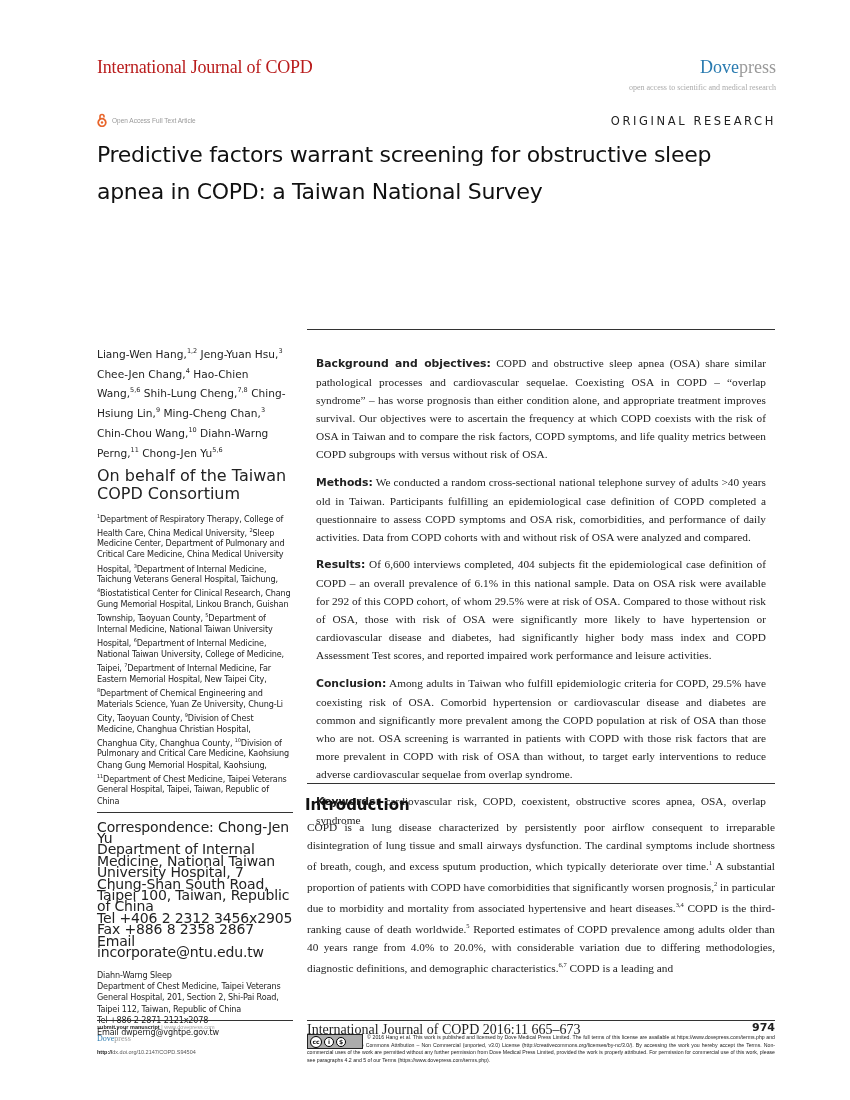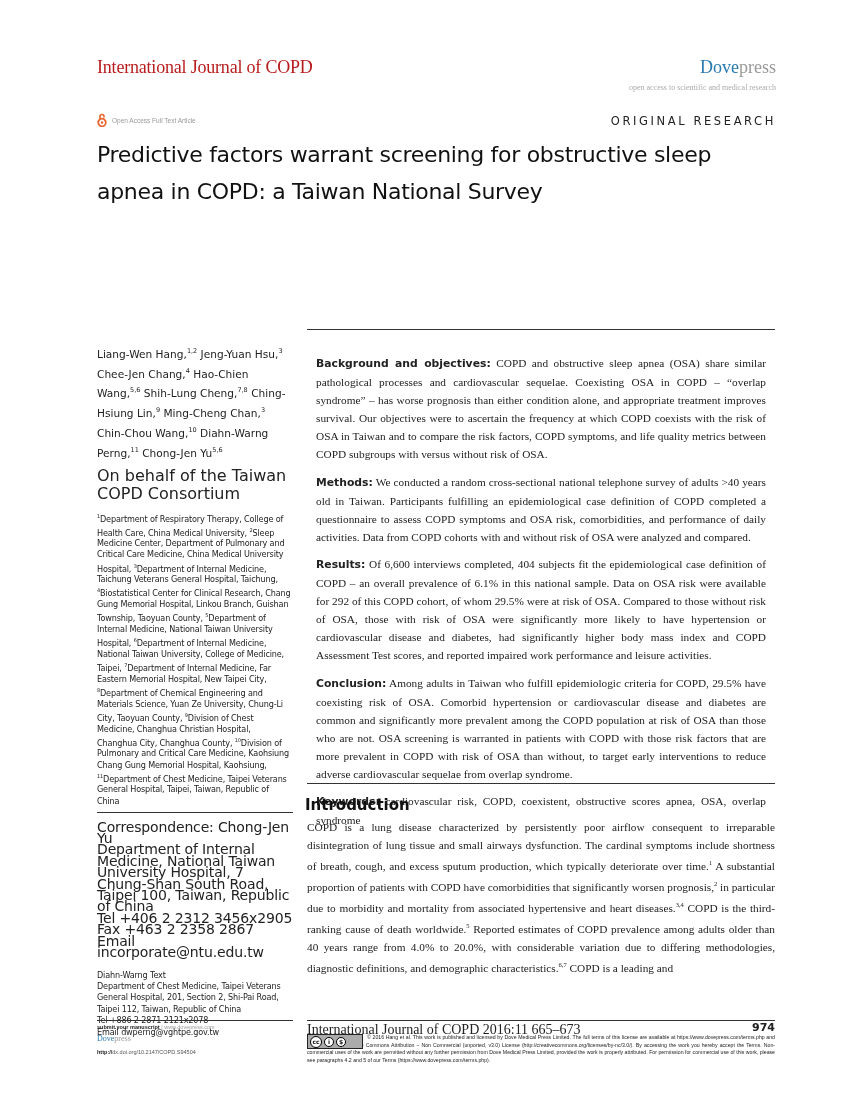--- a/index.html
+++ b/index.html
@@ -76,25 +76,25 @@
 
 <div id="left-col" class="abs">
   <div id="authors"><span>Liang-Wen Hang,</span><sup>1,2</sup> <span>Jeng-Yuan Hsu,</span><sup>3</sup> <span>Chee-Jen Chang,</span><sup>4</sup> <span>Hao-Chien Wang,</span><sup>5,6</sup> <span>Shih-Lung Cheng,</span><sup>7,8</sup> <span>Ching-Hsiung Lin,</span><sup>9</sup> <span>Ming-Cheng Chan,</span><sup>3</sup> <span>Chin-Chou Wang,</span><sup>10</sup> <span>Diahn-Warng Perng,</span><sup>11</sup> <span>Chong-Jen Yu</span><sup>5,6</sup></div>
   <div id="behalf">On behalf of the Taiwan COPD Consortium</div>
   <div id="affiliations"><sup>1</sup><span>Department of Respiratory Therapy, College of Health Care, China Medical University, </span><sup>2</sup><span>Sleep Medicine Center, Department of Pulmonary and Critical Care Medicine, China Medical University Hospital, </span><sup>3</sup><span>Department of Internal Medicine, Taichung Veterans General Hospital, Taichung, </span><sup>4</sup><span>Biostatistical Center for Clinical Research, Chang Gung Memorial Hospital, Linkou Branch, Guishan Township, Taoyuan County, </span><sup>5</sup><span>Department of Internal Medicine, National Taiwan University Hospital, </span><sup>6</sup><span>Department of Internal Medicine, National Taiwan University, College of Medicine, Taipei, </span><sup>7</sup><span>Department of Internal Medicine, Far Eastern Memorial Hospital, New Taipei City, </span><sup>8</sup><span>Department of Chemical Engineering and Materials Science, Yuan Ze University, Chung-Li City, Taoyuan County, </span><sup>9</sup><span>Division of Chest Medicine, Changhua Christian Hospital, Changhua City, Changhua County, </span><sup>10</sup><span>Division of Pulmonary and Critical Care Medicine, Kaohsiung Chang Gung Memorial Hospital, Kaohsiung, </span><sup>11</sup><span>Department of Chest Medicine, Taipei Veterans General Hospital, Taipei, Taiwan, Republic of China</span></div>
   <hr id="aff-rule">
   <div id="correspondence">
     <div>Correspondence: Chong-Jen Yu</div>
     <div>Department of Internal Medicine, National Taiwan University Hospital, 7 Chung-Shan South Road, Taipei 100, Taiwan, Republic of China</div>
     <div>Tel +406 2 2312 3456x2905</div>
-    <div>Fax +463 2 2358 2867</div>
+    <div>Fax +886 8 2358 2867</div>
     <div>Email incorporate@ntu.edu.tw</div>
   </div>
   <div id="correspondence2">
-    <div>Diahn-Warng Text</div>
+    <div>Diahn-Warng Sleep</div>
     <div>Department of Chest Medicine, Taipei Veterans General Hospital, 201, Section 2, Shi-Pai Road, Taipei 112, Taiwan, Republic of China</div>
     <div>Tel +886 2 2871 2121x2078</div>
     <div>Email dwperng@vghtpe.gov.tw</div>
   </div>
 </div>
 
 <div id="abstract-rule-top" class="abs"></div>
 <div id="abstract" class="abs">
   <p><span class="lbl">Background and objectives:</span><span> COPD and obstructive sleep apnea (OSA) share similar pathological processes and cardiovascular sequelae. Coexisting OSA in COPD – “overlap syndrome” – has worse prognosis than either condition alone, and appropriate treatment improves survival. Our objectives were to ascertain the frequency at which COPD coexists with the risk of OSA in Taiwan and to compare the risk factors, COPD symptoms, and life quality metrics between COPD subgroups with versus without risk of OSA.</span></p>
   <p><span class="lbl">Methods:</span><span> We conducted a random cross-sectional national telephone survey of adults &gt;40 years old in Taiwan. Participants fulfilling an epidemiological case definition of COPD completed a questionnaire to assess COPD symptoms and OSA risk, comorbidities, and performance of daily activities. Data from COPD cohorts with and without risk of OSA were analyzed and compared.</span></p>

